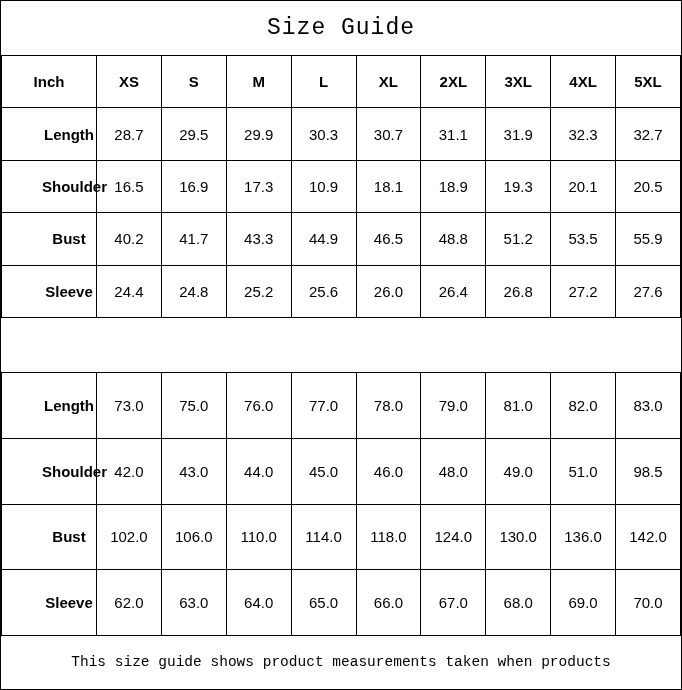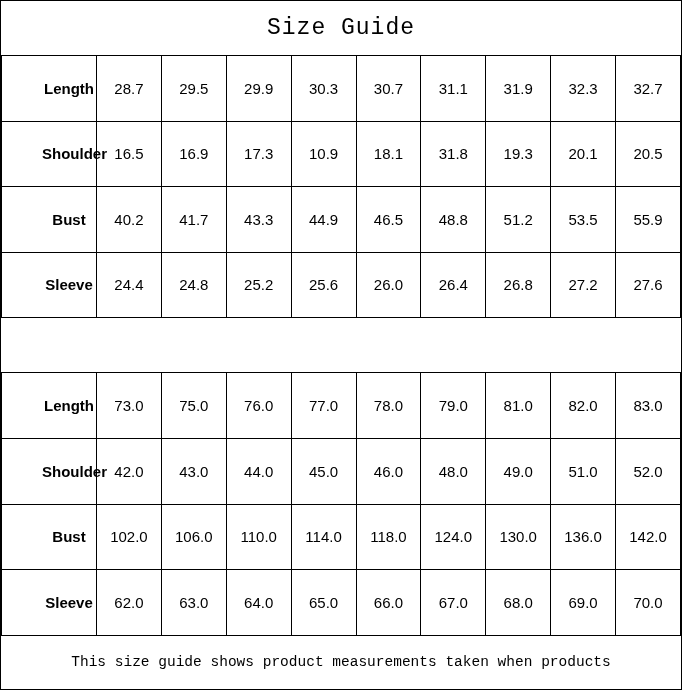--- a/index.html
+++ b/index.html
@@ -83,39 +83,51 @@
         <col>
         <col>
         <col>
         <col>
         <col>
         <col>
         <col>
     </colgroup>
     <tbody>
         <tr>
+          <th>Inch</th>
+          <th>XS</th>
+          <th>S</th>
+          <th>M</th>
+          <th>L</th>
+          <th>XL</th>
+          <th>2XL</th>
+          <th>3XL</th>
+          <th>4XL</th>
+          <th>5XL</th>
+        </tr>
+        <tr>
           <td class="row-label">Length</td>
           <td>28.7</td>
           <td>29.5</td>
           <td>29.9</td>
           <td>30.3</td>
           <td>30.7</td>
           <td>31.1</td>
           <td>31.9</td>
           <td>32.3</td>
           <td>32.7</td>
         </tr>
         <tr>
           <td class="row-label">Shoulder</td>
           <td>16.5</td>
           <td>16.9</td>
           <td>17.3</td>
           <td>10.9</td>
           <td>18.1</td>
-          <td>31.8</td>
+          <td>18.9</td>
           <td>19.3</td>
           <td>20.1</td>
           <td>20.5</td>
         </tr>
         <tr>
           <td class="row-label">Bust</td>
           <td>40.2</td>
           <td>41.7</td>
           <td>43.3</td>
           <td>44.9</td>
@@ -171,21 +183,21 @@
         <tr>
           <td class="row-label">Shoulder</td>
           <td>42.0</td>
           <td>43.0</td>
           <td>44.0</td>
           <td>45.0</td>
           <td>46.0</td>
           <td>48.0</td>
           <td>49.0</td>
           <td>51.0</td>
-          <td>52.0</td>
+          <td>98.5</td>
         </tr>
         <tr>
           <td class="row-label">Bust</td>
           <td>102.0</td>
           <td>106.0</td>
           <td>110.0</td>
           <td>114.0</td>
           <td>118.0</td>
           <td>124.0</td>
           <td>130.0</td>

